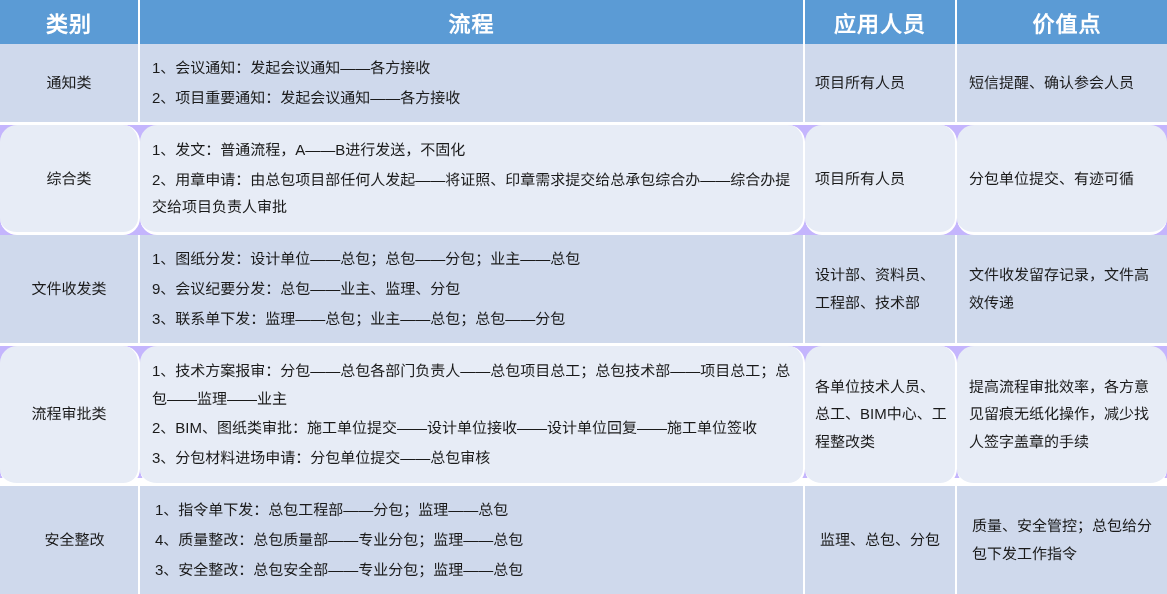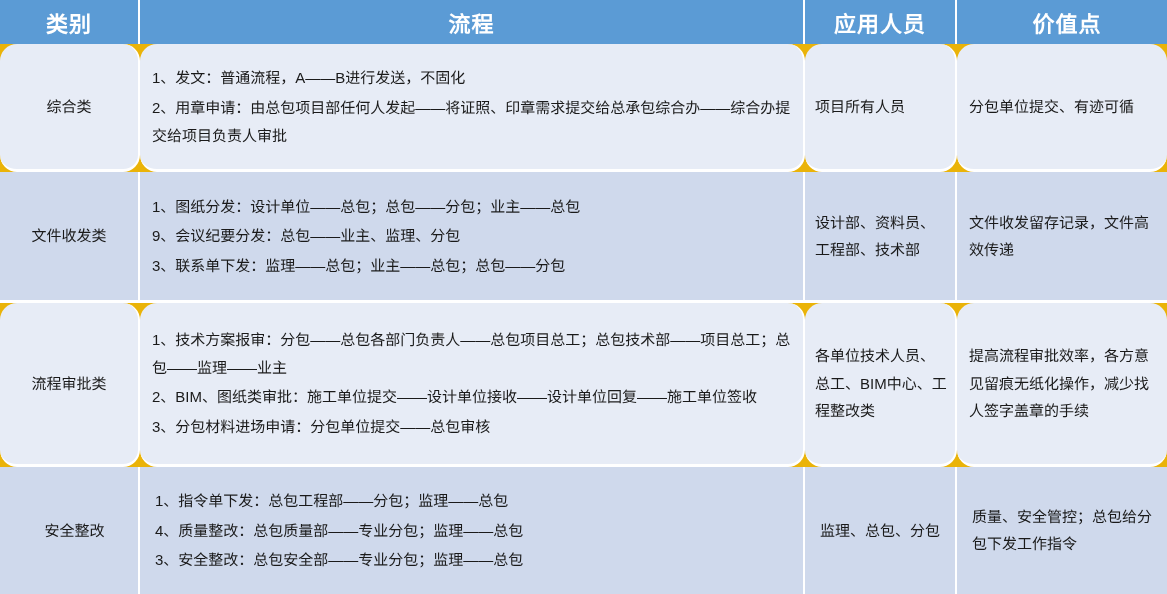--- a/index.html
+++ b/index.html
@@ -12,21 +12,21 @@
     width: 1167px;
     height: 594px;
     font-family: "Liberation Sans", "DejaVu Sans", sans-serif;
     overflow: hidden;
   }
 
   .table-wrap {
     width: 1167px;
     height: 478px;
     box-sizing: border-box;
-    background: #eab308;
+    background: #c4b5fd;
   }
 
   table.matrix {
     width: 1167px;
     height: 594px;
     border-collapse: separate;
     border-spacing: 0;
     table-layout: fixed;
   }
 
@@ -105,20 +105,29 @@
     </colgroup>
     <thead>
       <tr>
         <th>类别</th>
         <th>流程</th>
         <th>应用人员</th>
         <th>价值点</th>
       </tr>
     </thead>
     <tbody id="matrix-body">
+        <tr class="band-dark">
+          <td class="cat">通知类</td>
+          <td class="proc">
+            <span class="line">1、会议通知：发起会议通知——各方接收</span>
+            <span class="line">2、项目重要通知：发起会议通知——各方接收</span>
+          </td>
+          <td class="people">项目所有人员</td>
+          <td class="value">短信提醒、确认参会人员</td>
+        </tr>
         <tr class="band-light">
           <td class="cat">综合类</td>
           <td class="proc">
             <span class="line">1、发文：普通流程，A——B进行发送，不固化</span>
             <span class="line">2、用章申请：由总包项目部任何人发起——将证照、印章需求提交给总承包综合办——综合办提交给项目负责人审批</span>
           </td>
           <td class="people">项目所有人员</td>
           <td class="value">分包单位提交、有迹可循</td>
         </tr>
         <tr class="band-dark">

